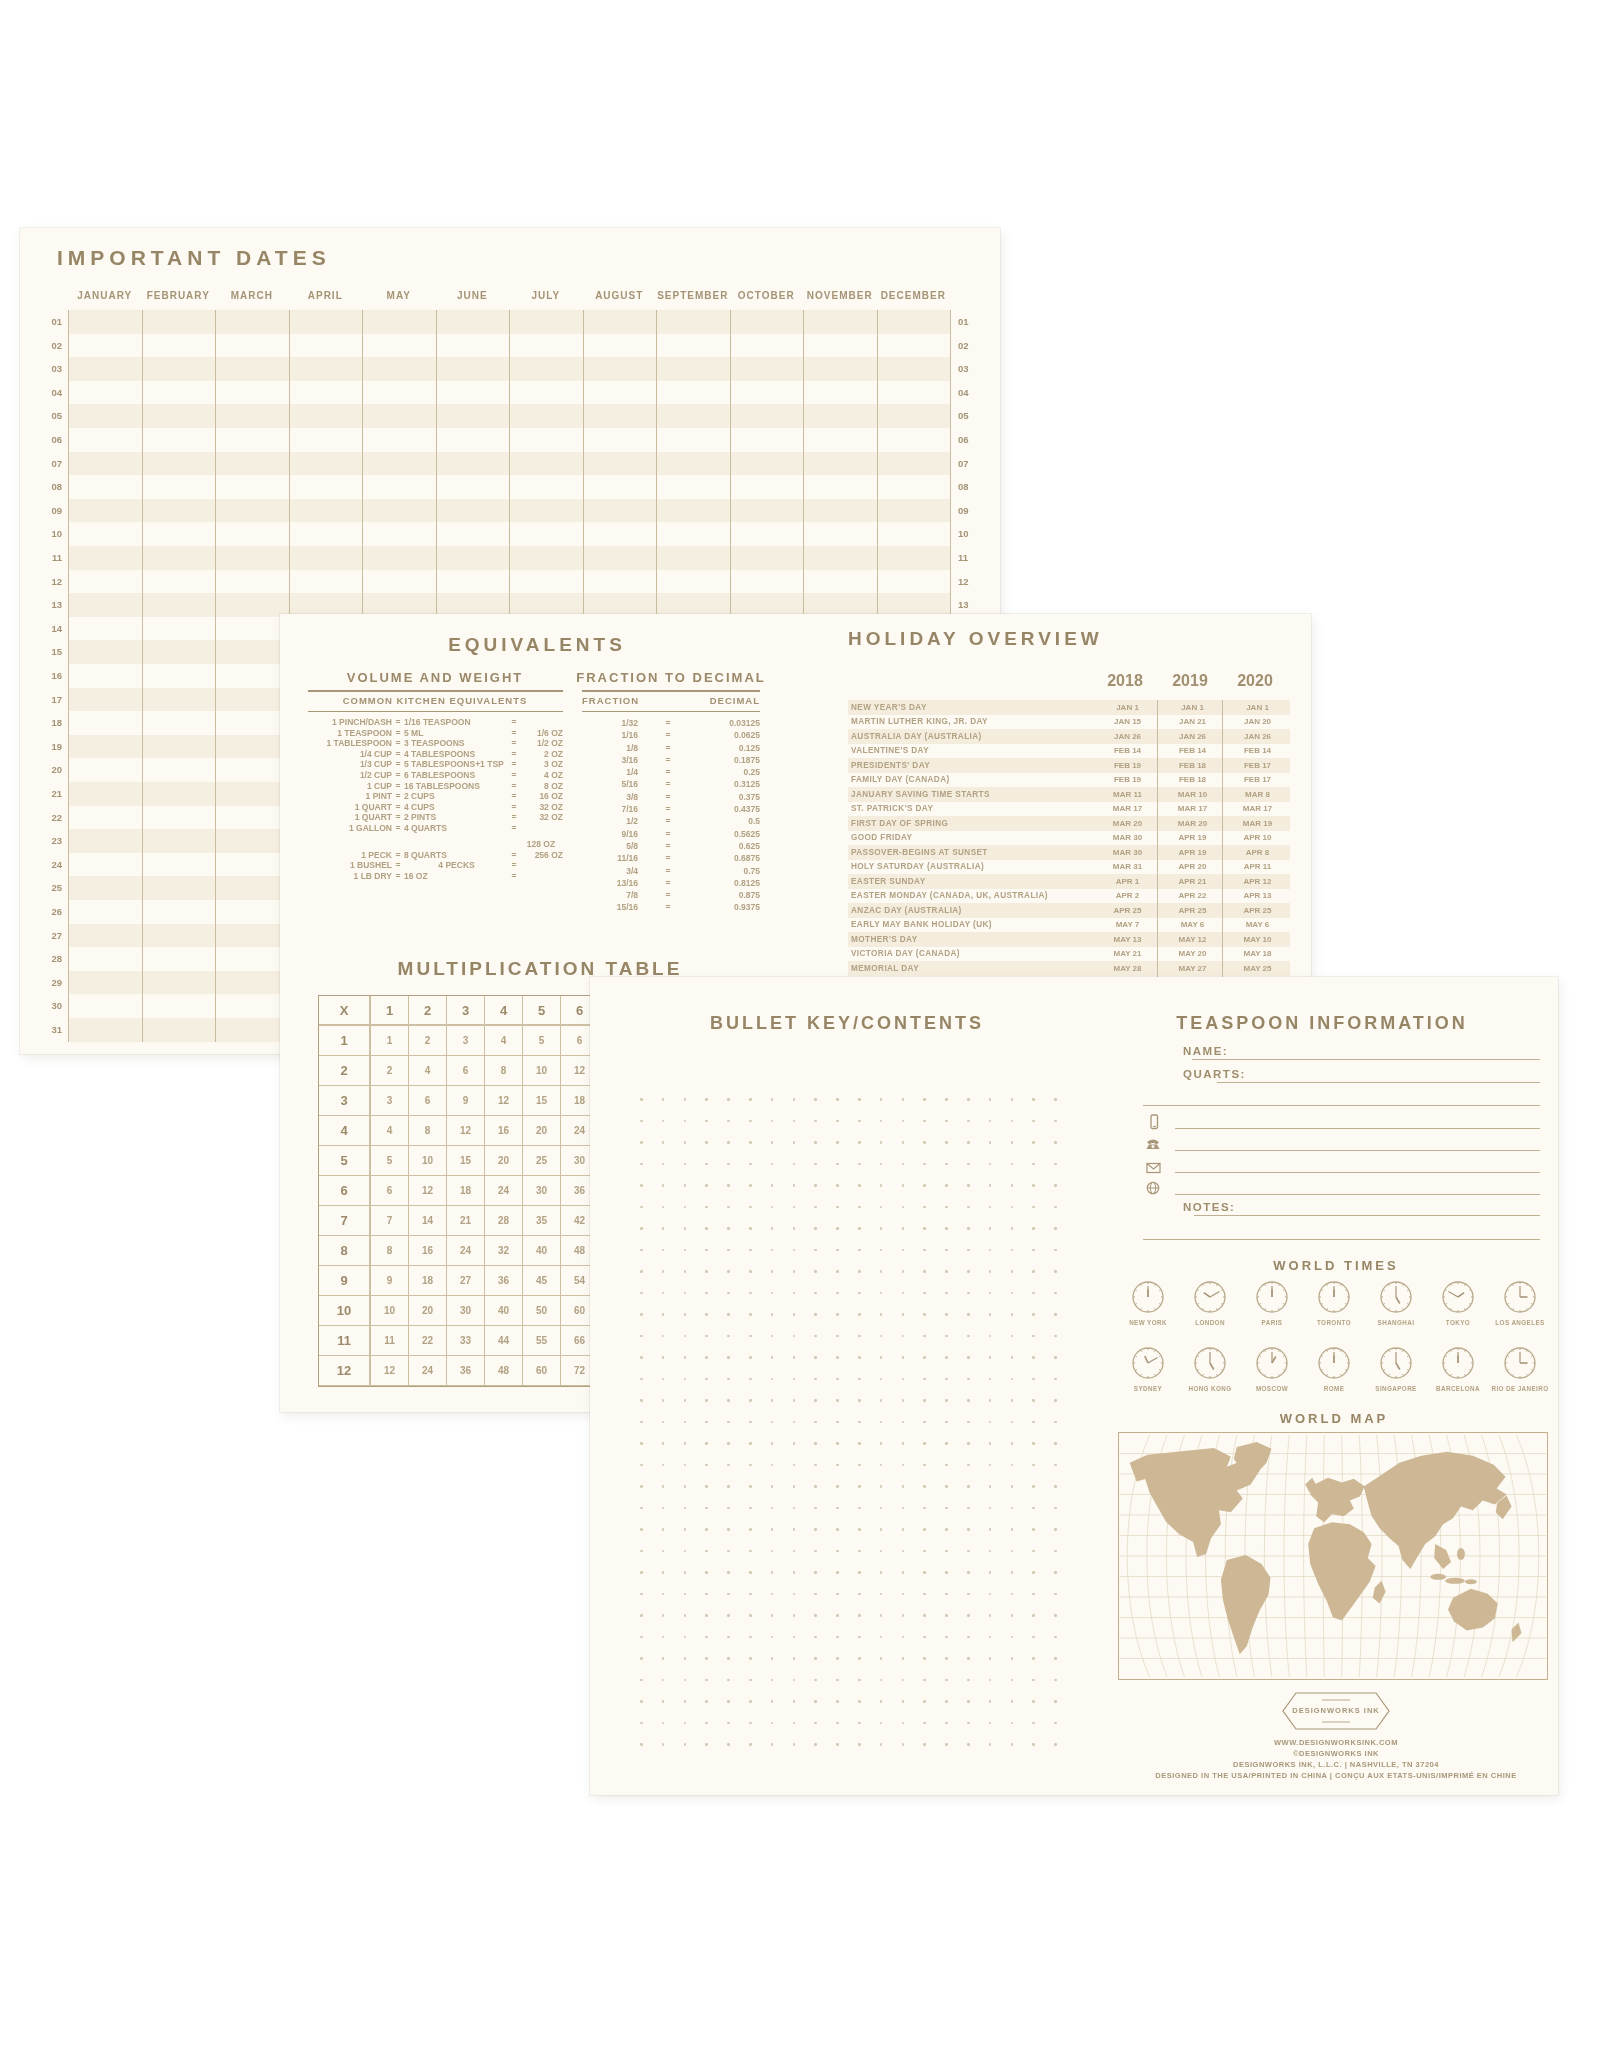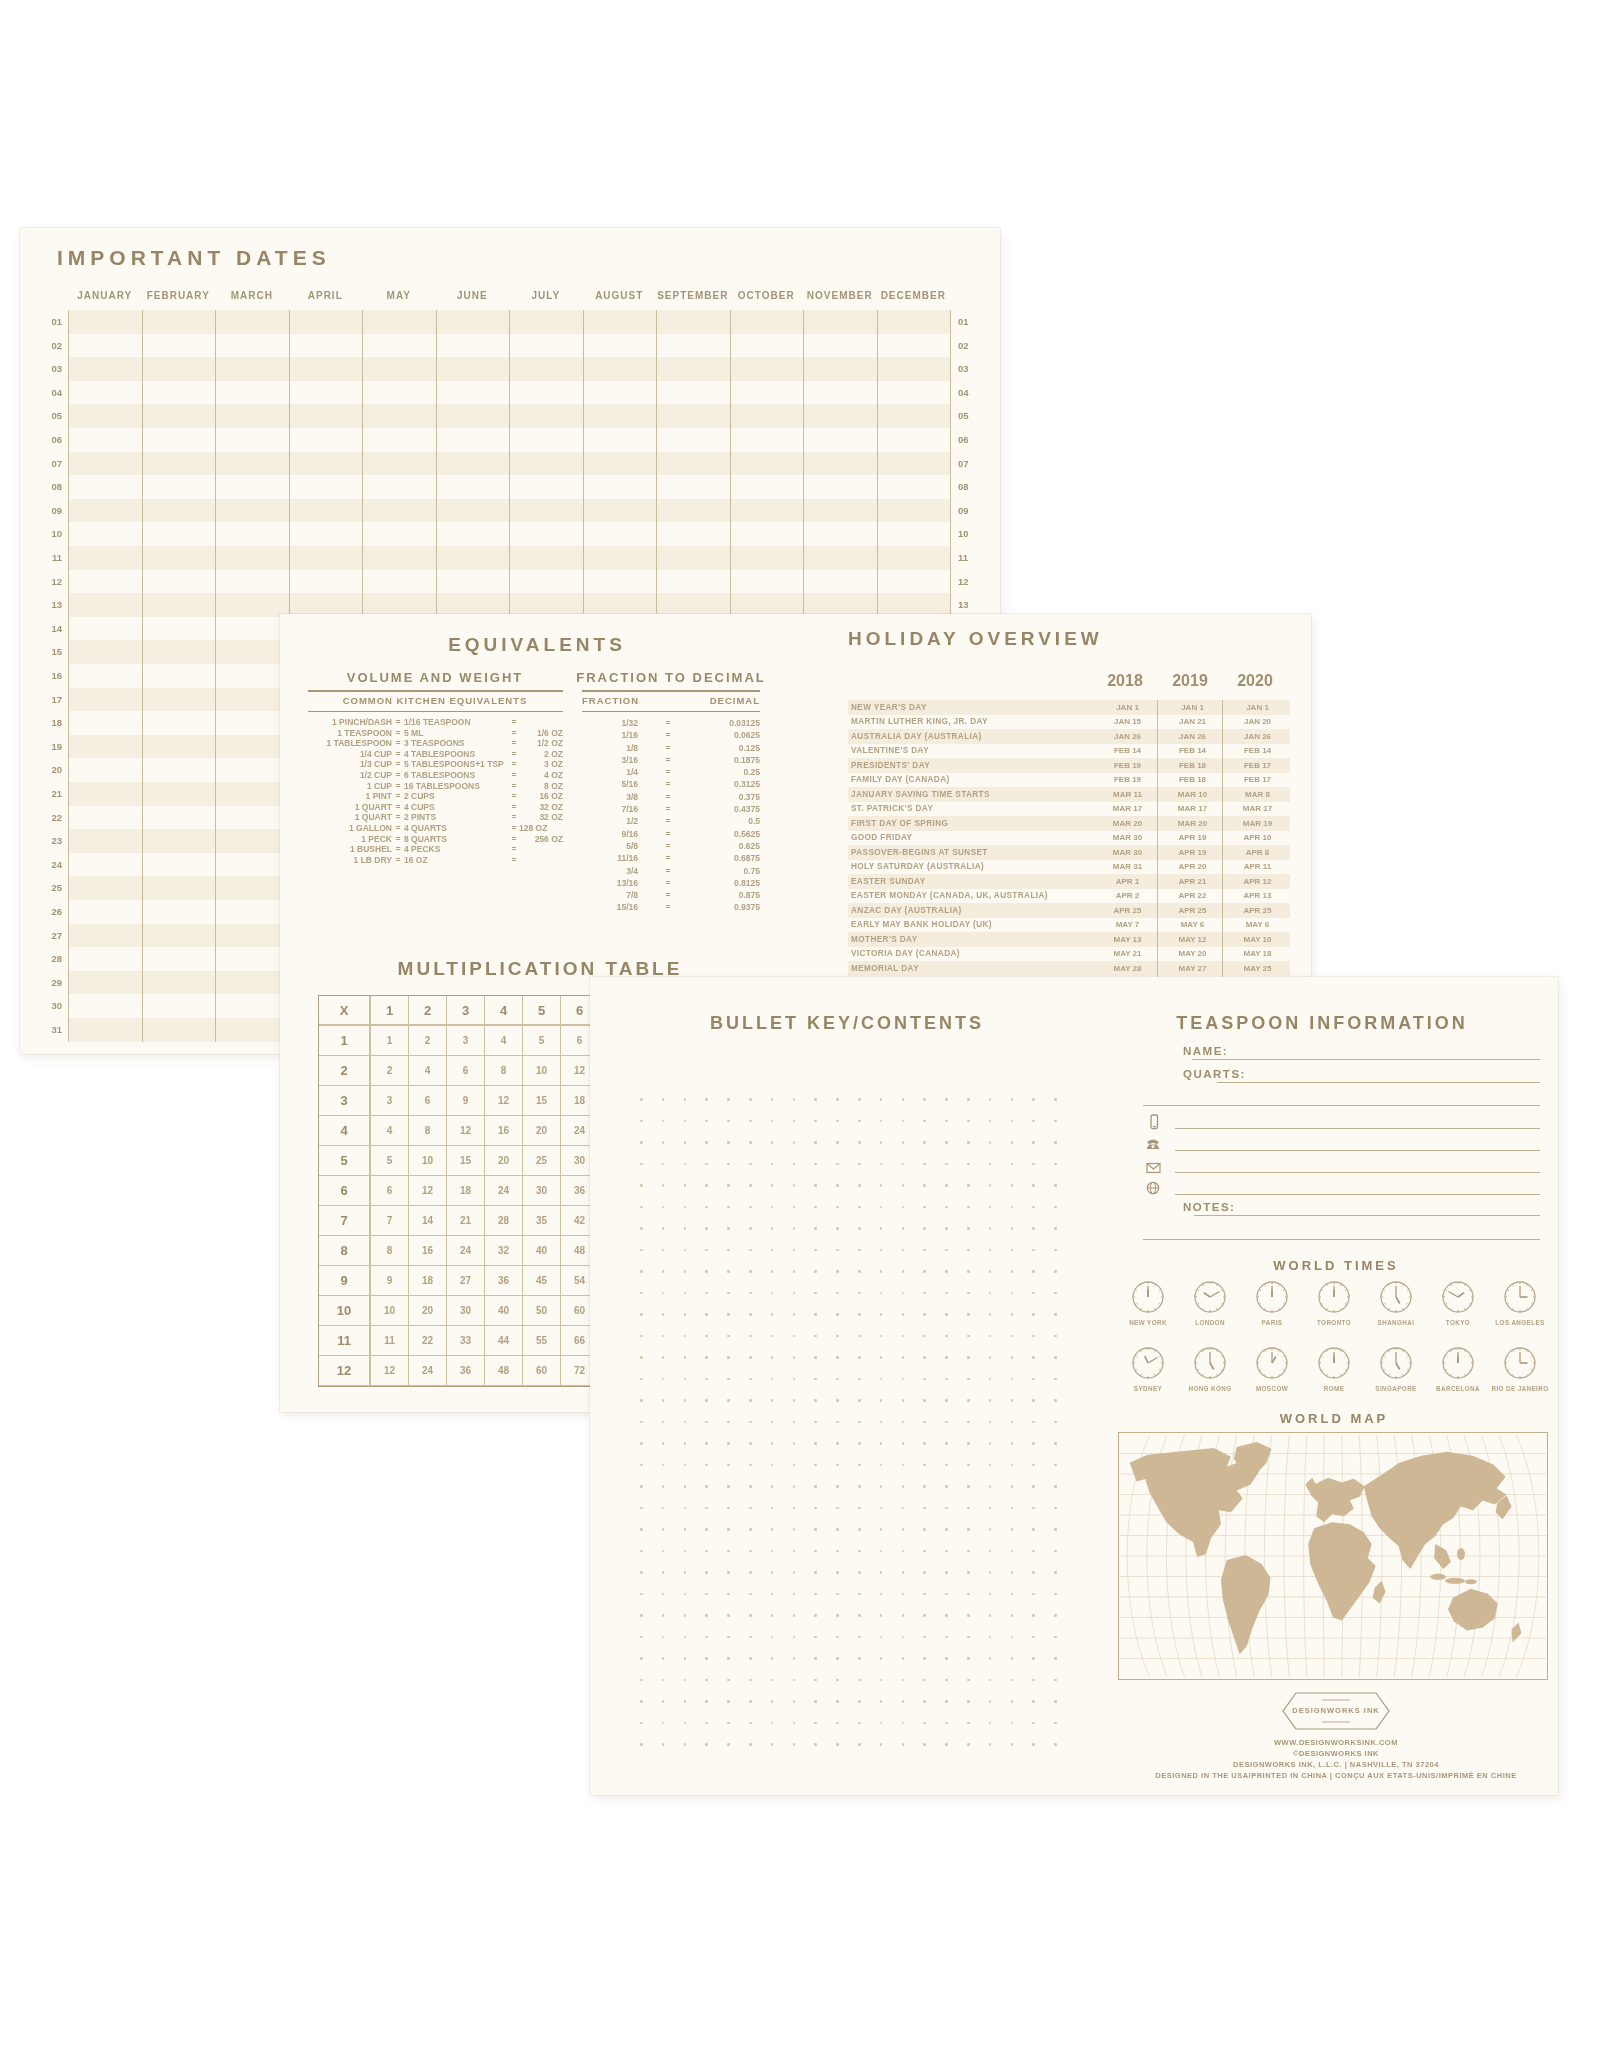--- a/index.html
+++ b/index.html
@@ -236,33 +236,33 @@
         <div style="width: 12px; text-align: center; position: static;">=</div>
         <div style="flex: 1 1 0%; text-align: left; position: static;">2 PINTS</div>
         <div style="width: 10px; text-align: center; position: static;">=</div>
         <div style="width: 44px; text-align: right; position: static;">32 OZ</div>
       </div>
       <div class="vrow">
         <div style="width: 84px; text-align: right; position: static;">1 GALLON</div>
         <div style="width: 12px; text-align: center; position: static;">=</div>
         <div style="flex: 1 1 0%; text-align: left; position: static;">4 QUARTS</div>
         <div style="width: 10px; text-align: center; position: static;">=</div>
-        <div style="width: 44px; text-align: left; position: static;">128 OZ</div>
+        <div style="width: 44px; text-align: center; position: static; margin-top: 16px;">128 OZ</div>
       </div>
       <div class="vrow">
         <div style="width: 84px; text-align: right; position: static;">1 PECK</div>
         <div style="width: 12px; text-align: center; position: static;">=</div>
         <div style="flex: 1 1 0%; text-align: left; position: static;">8 QUARTS</div>
         <div style="width: 10px; text-align: center; position: static;">=</div>
         <div style="width: 44px; text-align: right; position: static;">256 OZ</div>
       </div>
       <div class="vrow">
         <div style="width: 84px; text-align: right; position: static;">1 BUSHEL</div>
         <div style="width: 12px; text-align: center; position: static;">=</div>
-        <div style="flex: 1 1 0%; text-align: left; position: static;">4 PECKS</div>
+        <div style="flex: 1 1 0%; text-align: center; position: static;">4 PECKS</div>
         <div style="width: 10px; text-align: center; position: static;">=</div>
         <div style="width: 44px; text-align: right; position: static;"></div>
       </div>
       <div class="vrow">
         <div style="width: 84px; text-align: right; position: static;">1 LB DRY</div>
         <div style="width: 12px; text-align: center; position: static;">=</div>
         <div style="flex: 1 1 0%; text-align: left; position: static;">16 OZ</div>
         <div style="width: 10px; text-align: center; position: static;">=</div>
         <div style="width: 44px; text-align: right; position: static;"></div>
       </div>

